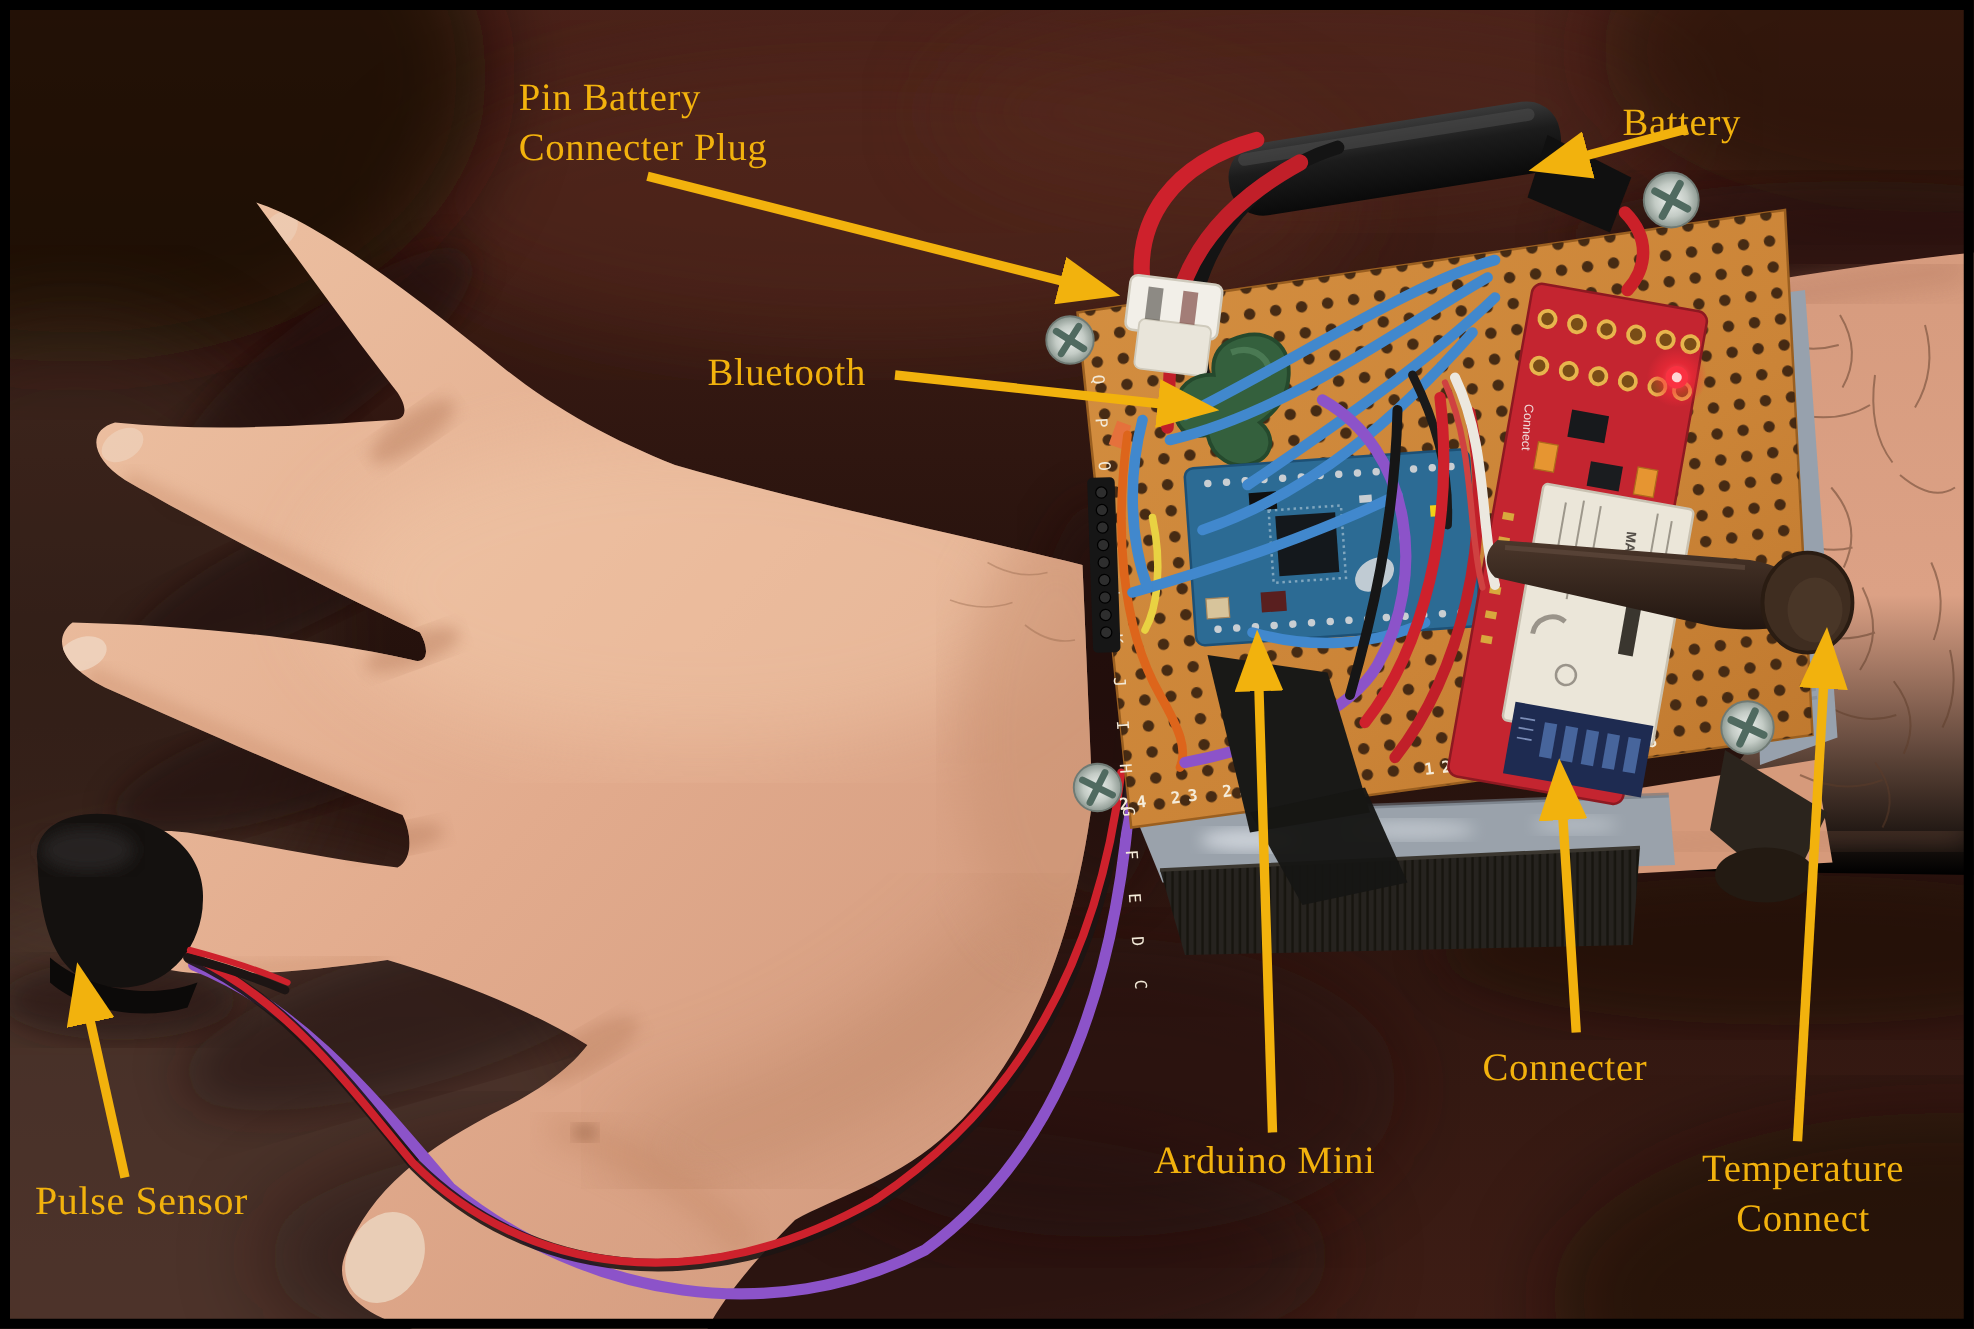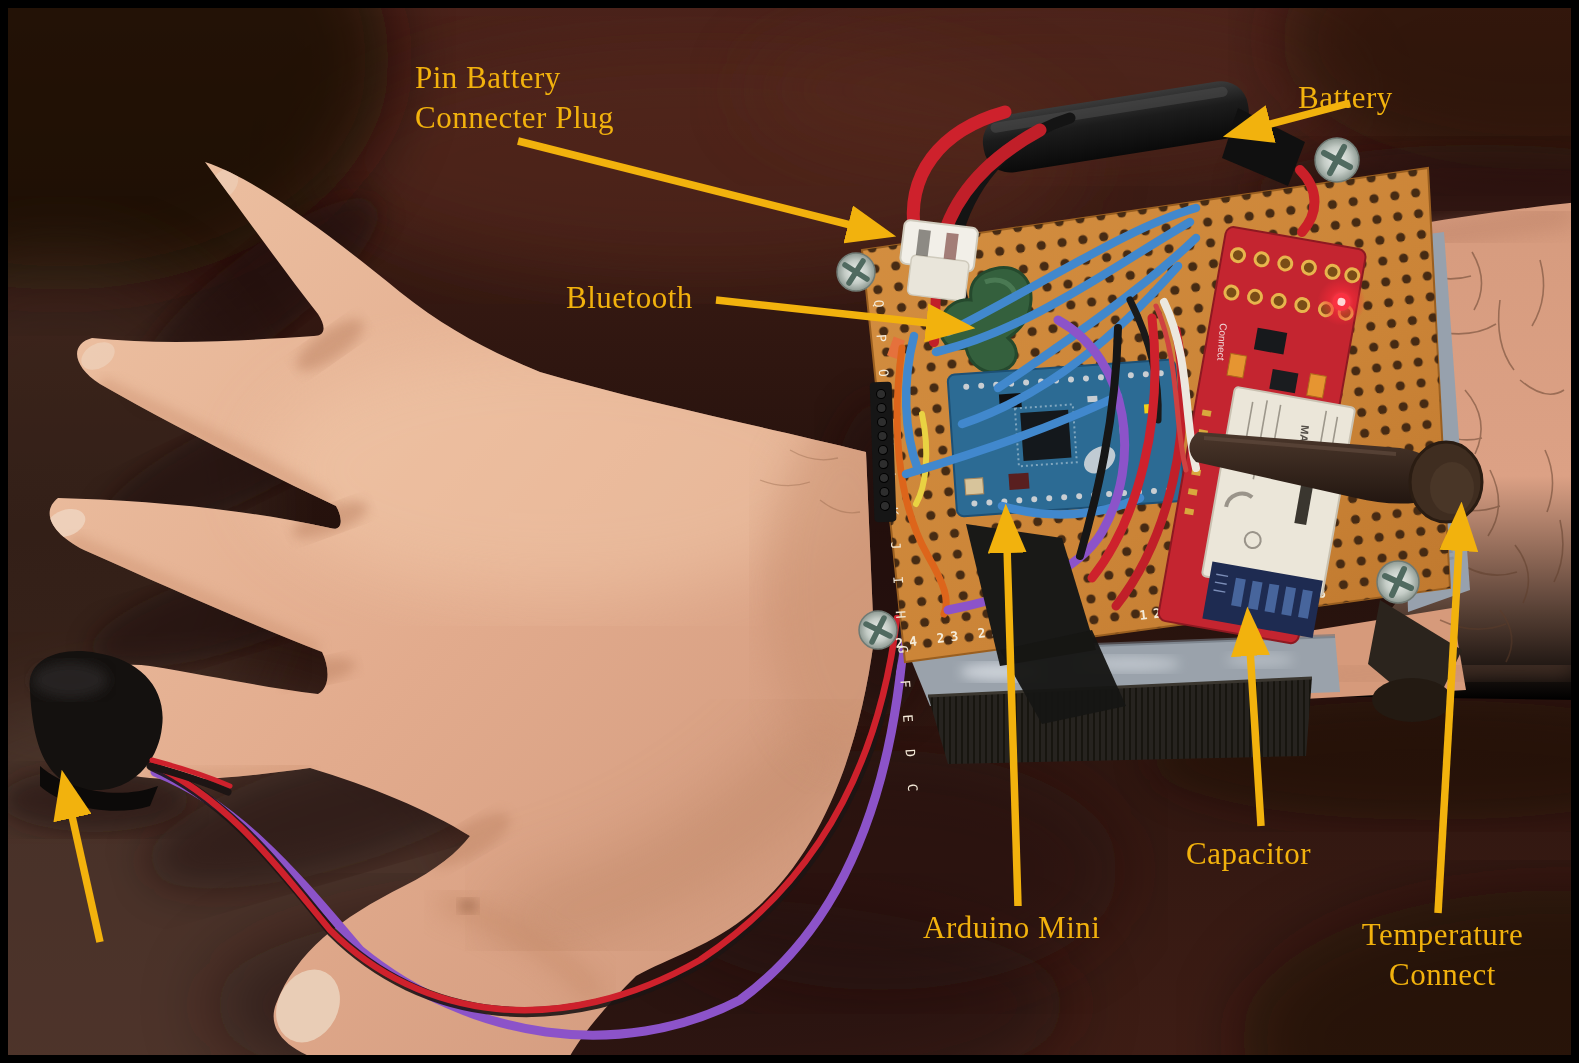--- a/index.html
+++ b/index.html
@@ -438,19 +438,20 @@
     <line x1="1018" y1="906" x2="1006" y2="514" marker-end="url(#ah)"></line>
     <line x1="1261" y1="826" x2="1248" y2="617" marker-end="url(#ah)"></line>
     <line x1="1438" y1="913" x2="1461" y2="512" marker-end="url(#ah)"></line>
   </g>
 </svg>
 
 <div class="callout" style="left:415px;top:58px;">Pin Battery
 Connecter Plug</div>
 <div class="callout" style="left:1298px;top:78px;">Battery</div>
 <div class="callout" style="left:566px;top:278px;">Bluetooth</div>
+<div class="callout" style="left:28px;top:940px;font-size:32px;">Pulse Sensor</div>
 <div class="callout" style="left:923px;top:908px;">Arduino Mini</div>
-<div class="callout" style="left:1186px;top:834px;">Capacitor</div>
+<div class="callout" style="left:1186px;top:834px;">Connecter</div>
 <div class="callout center" style="left:1345px;top:915px;width:195px;">Temperature
 Connect</div>
 
 <div class="frame"></div>
 </div>
 
 </body></html>

